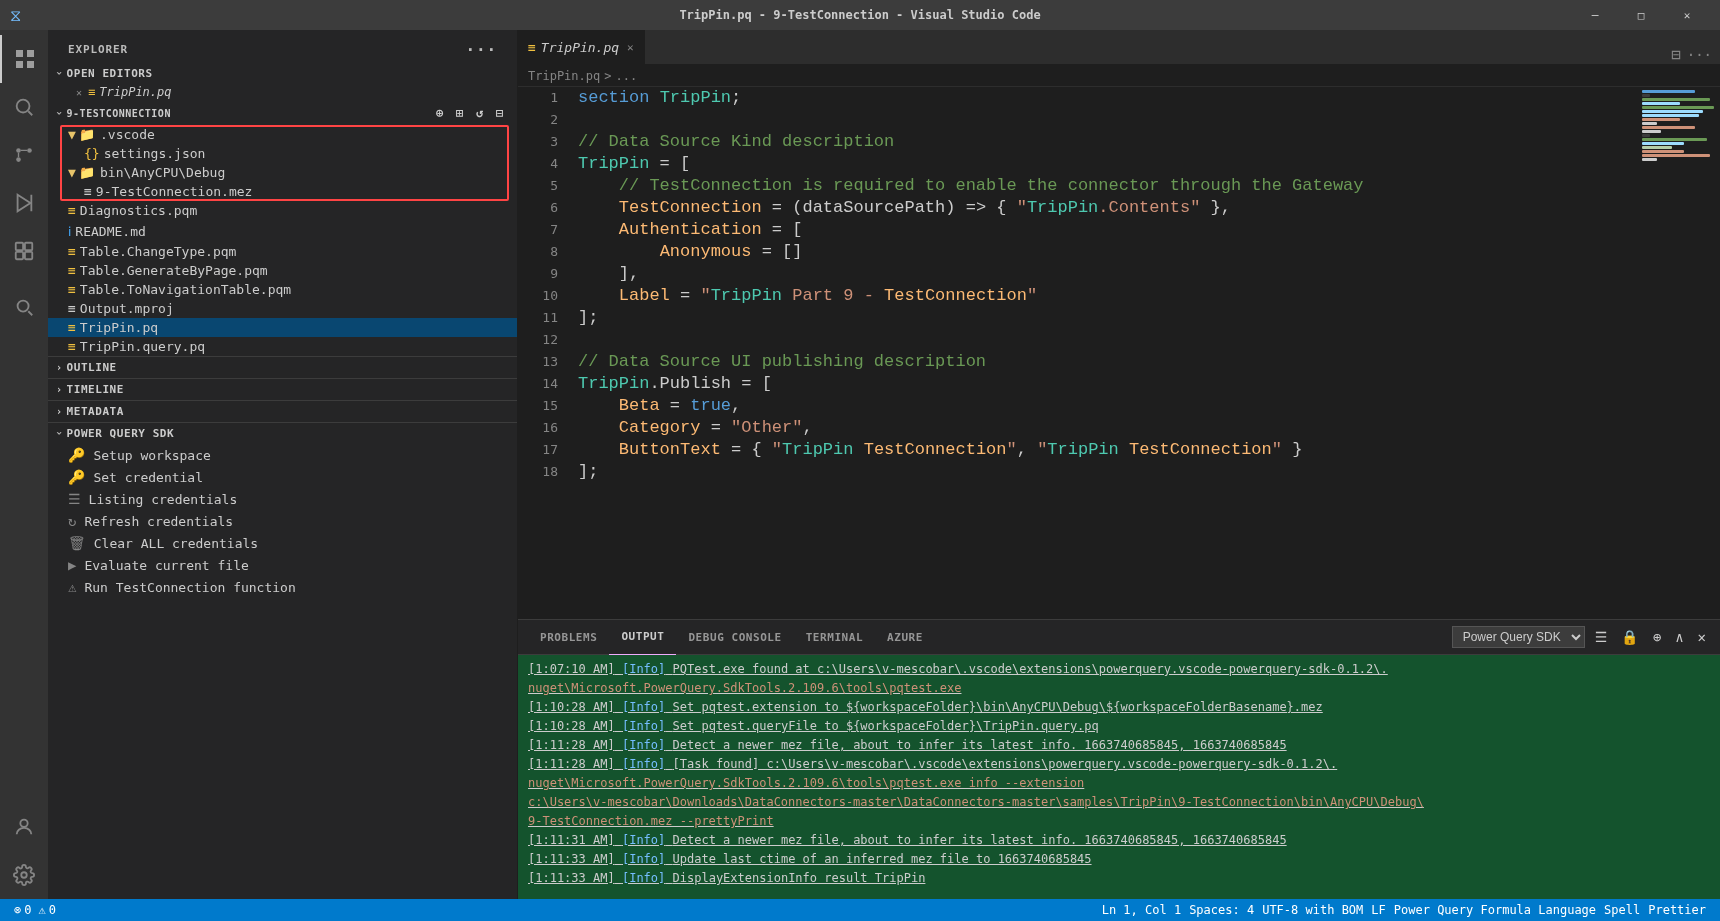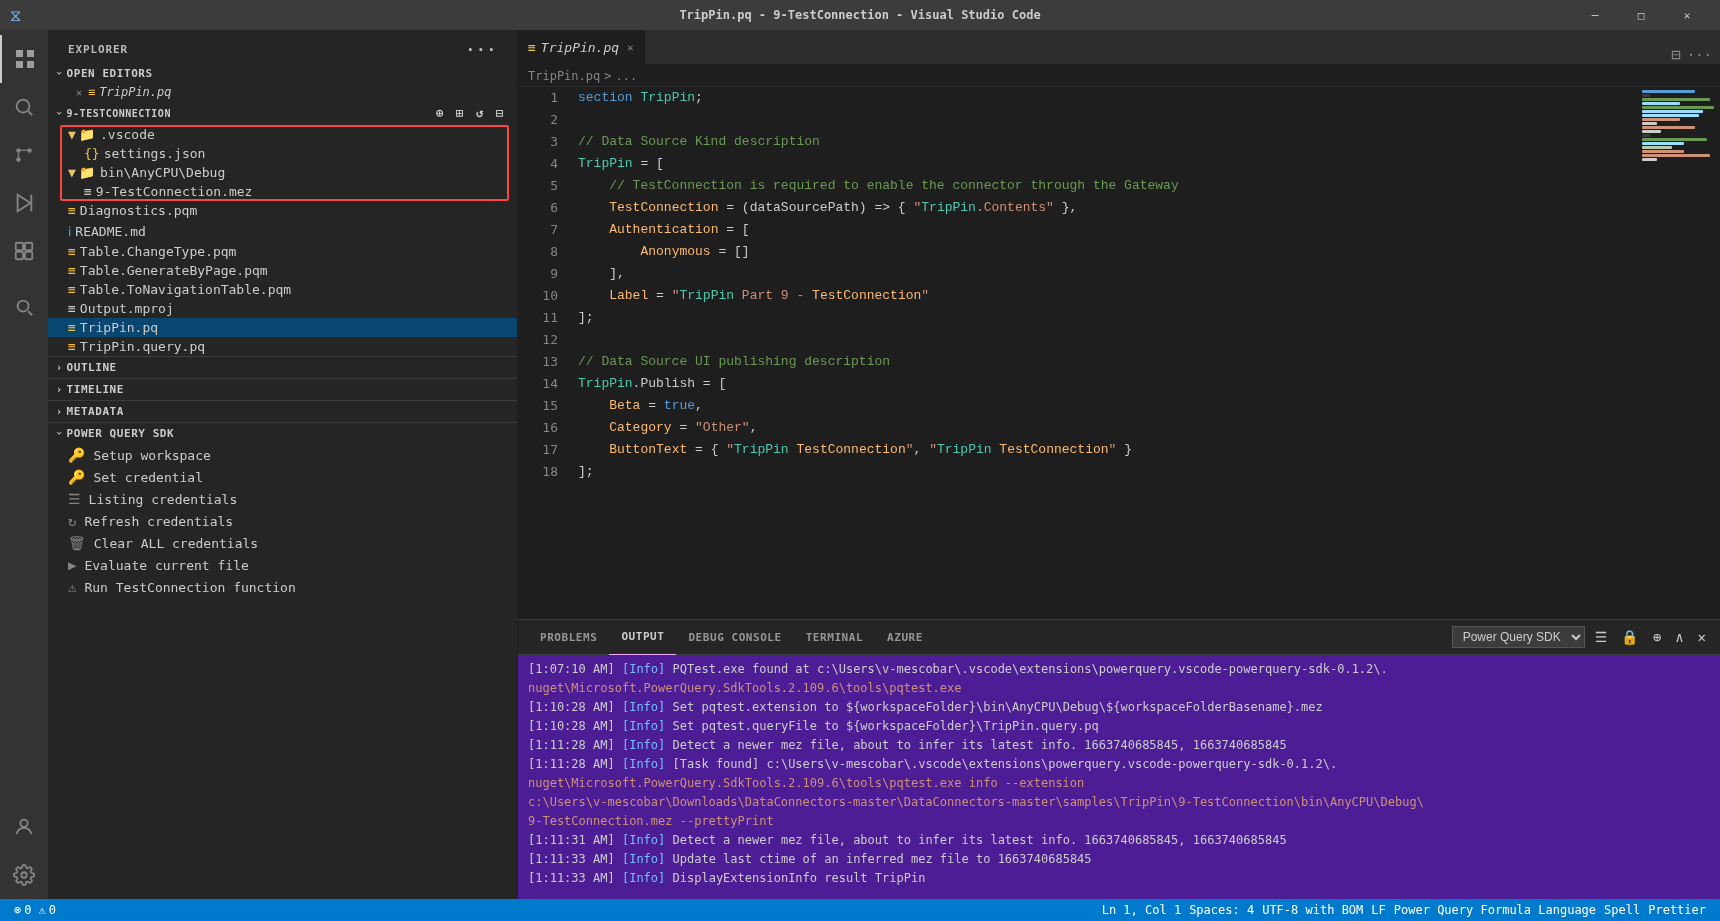--- a/index.html
+++ b/index.html
@@ -259,21 +259,21 @@
       font-size: 13px;
       line-height: 22px;
       user-select: none;
       flex-shrink: 0;
       background: #1e1e1e;
     }
     .code-content {
       flex: 1;
       padding-left: 10px;
       line-height: 22px;
-      font-size: 13px;
+      font-size: 17px;
       font-family: 'Consolas', 'Courier New', monospace;
       overflow: auto;
       white-space: pre;
     }
     
     .kw { color: #569cd6; }
     .str { color: #ce9178; }
     .cmt { color: #6a9955; }
     .ident { color: #fdba74; }
     .type { color: #4ec9b0; }
@@ -291,21 +291,21 @@
     }
     .mini-line {
       height: 3px;
       margin: 1px 0;
       border-radius: 1px;
     }
 
     
     #bottom-panel {
       height: 280px;
-      background: #4c1d95;
+      background: #14532d;
       border-top: 1px solid #3c3c3c;
       display: flex;
       flex-direction: column;
     }
     #panel-tabs {
       height: 35px;
       background: #252526;
       display: flex;
       align-items: center;
       padding: 0 10px;
@@ -347,20 +347,21 @@
       font-size: 14px;
       padding: 2px 4px;
     }
     #panel-output {
       flex: 1;
       padding: 4px 10px;
       overflow-y: auto;
       font-size: 12px;
       font-family: 'Consolas', monospace;
       line-height: 18px;
+      text-decoration: underline;
     }
     .out-time { color: #cccccc; }
     .out-info { color: #75beff; }
     .out-text { color: #cccccc; }
     .out-path { color: #ce9178; }
     .out-line { margin: 1px 0; }
 
     
     #status-bar {
       height: 22px;

